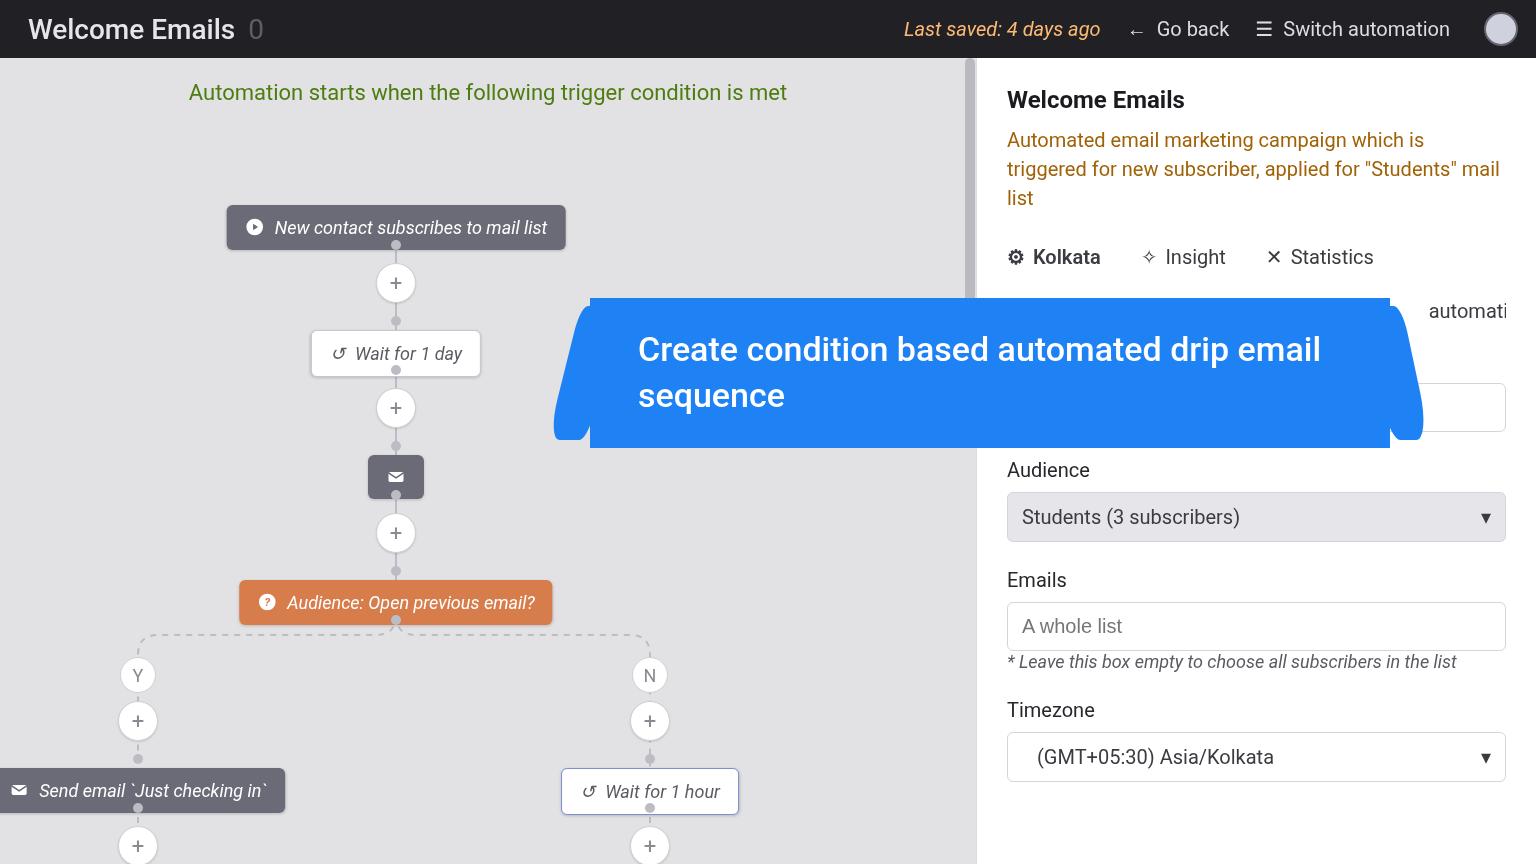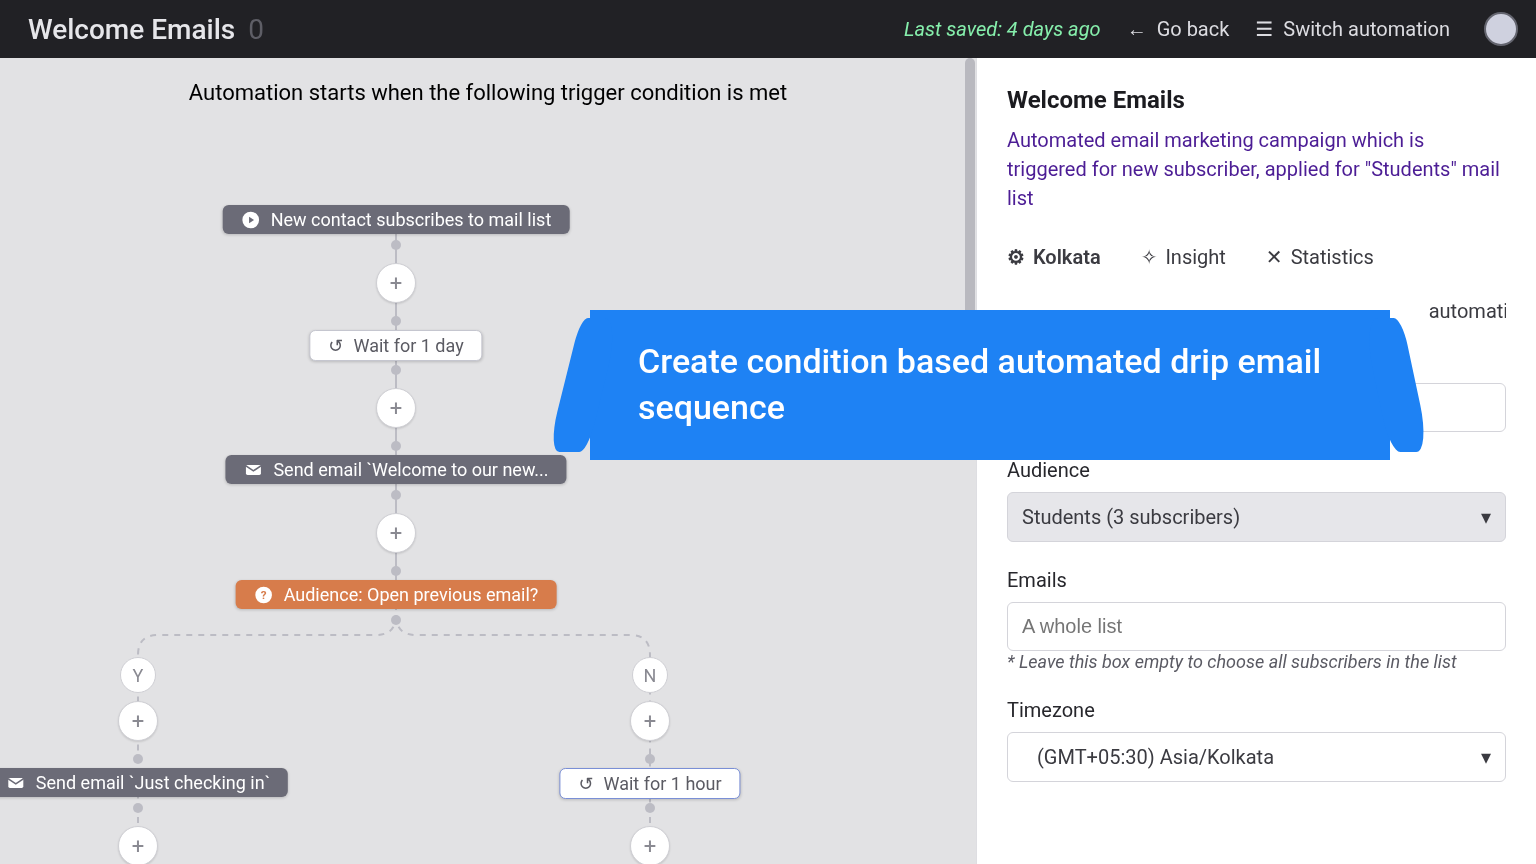--- a/index.html
+++ b/index.html
@@ -4,43 +4,43 @@
 <style>
   * { box-sizing: border-box; margin: 0; padding: 0; }
   html, body { width: 1536px; height: 864px; font-family: -apple-system, BlinkMacSystemFont, "Segoe UI", Roboto, Arial, sans-serif; overflow: hidden; background: #e2e2e4; }
   .topbar {
     height: 58px; background: #212125; color: #e9e9ec; display: flex;
     align-items: center; padding: 0 18px 0 28px; justify-content: space-between;
   }
   .topbar .title { font-size: 28px; font-weight: 500; color: #e6e6ea; }
   .topbar .title .count { color: #5e5e66; margin-left: 6px; font-weight: 400; }
   .topbar .right { display: flex; align-items: center; gap: 26px; }
-  .topbar .saved { font-style: italic; color: #86efac; font-size: 20px; }
+  .topbar .saved { font-style: italic; color: #fdba74; font-size: 20px; }
   .topbar .link { color: #dcdce1; font-size: 20px; display: flex; align-items: center; gap: 10px; cursor: pointer; }
   .avatar { width: 34px; height: 34px; border-radius: 50%; background: #cfd1df; border: 2px solid #64656f; margin-left: 8px; }
 
   .body { display: flex; height: calc(100% - 58px); }
   .canvas-wrap { flex: 1 1 auto; position: relative; overflow: hidden; }
-  .canvas-instr { text-align: center; color: #000000; font-size: 22px; margin-top: 22px; }
+  .canvas-instr { text-align: center; color: #4d7c0f; font-size: 22px; margin-top: 22px; }
   .canvas { position: relative; height: 100%; }
 
-  .node { position: absolute; transform: translateX(-50%); border-radius: 6px; padding: 4px 18px; font-size: 18px; display: flex; align-items: center; gap: 10px; box-shadow: 0 1px 3px rgba(0,0,0,.18); white-space: nowrap; }
+  .node { position: absolute; transform: translateX(-50%); border-radius: 6px; padding: 12px 18px; font-size: 18px; display: flex; gap: 10px; box-shadow: 0 1px 3px rgba(0,0,0,.18); white-space: nowrap; font-style: italic; }
   .node.gray   { background: #6b6b77; color: #fff; }
   .node.white  { background: #fff; color: #5b5b63; border: 1px solid #c5c6cf; }
   .node.whiteb { background: #fff; color: #5b5b63; border: 1px solid #7a8fd6; }
   .node.orange { background: #d77c4b; color: #fff; }
 
   .plus { position: absolute; transform: translate(-50%, -50%); width: 40px; height: 40px; border-radius: 50%; background: #fff; border: 1px solid #cfcfd4; display:flex; align-items:center; justify-content:center; color:#8a8a92; font-size:22px; box-shadow: 0 1px 2px rgba(0,0,0,.12); cursor:pointer; }
   .dot  { position: absolute; transform: translate(-50%, -50%); width: 10px; height: 10px; border-radius:50%; background:#bcbcc4; }
   .yn { position:absolute; transform:translate(-50%,-50%); width:36px; height:36px; border-radius:50%; background:#fff; border:1px solid #cfcfd4; display:flex; align-items:center; justify-content:center; color:#8a8a92; font-size:18px; }
   svg.dash { position:absolute; left:0; top:0; pointer-events:none; }
 
   .side { width: 560px; background: #fff; border-left: 1px solid #dedee2; padding: 28px 30px 20px 30px; overflow:hidden; position:relative; }
   .side h2 { font-size: 24px; font-weight: 700; color: #1b1b1f; margin-bottom: 12px; }
-  .side .desc { font-size: 20px; color: #4c1d95; line-height: 1.45; }
+  .side .desc { font-size: 20px; color: #a16207; line-height: 1.45; }
   .tabs { display:flex; gap: 40px; margin-top: 32px; color:#3b3b41; font-size:20px; }
   .tabs .tab { display:flex; align-items:center; gap:8px; cursor:pointer; padding-bottom:8px; }
   .tabs .tab.active { font-weight:600; }
   .setdesc { margin-top: 22px; color:#3b3b41; font-size:20px; white-space: nowrap; overflow: hidden; }
   .field-lbl { margin-top: 26px; font-size: 20px; font-weight:400; color:#27272c; }
   .input, .select { width: 100%; border:1px solid #d4d4da; border-radius:6px; padding:12px 14px; font-size:20px; color:#3b3b41; margin-top:10px; background:#fff; }
   .select { display:flex; justify-content:space-between; align-items:flex-start; background:#e6e6ea; cursor:pointer; }
   .select.white { background:#fff;padding-left:29px; }
   .placeholder { color:#404040; }
   .hint { font-style: italic; color:#5a5a63; font-size:18px; }
@@ -111,21 +111,20 @@
       </div>
       <div class="dot" style="left:396px; top:265px;"></div>
       <div class="plus" style="left:396px; top:303px;">+</div>
       <div class="dot" style="left:396px; top:341px;"></div>
 
       <div class="node gray" style="left:396px; top:350px;">
         <svg class="ico" viewBox="0 0 24 24">
             <rect x="3" y="6" width="18" height="12" rx="2" fill="#fff"></rect>
             <path d="M3 7l9 6 9-6" stroke="#6b6b77" stroke-width="2" fill="none"></path>
           </svg>
-        <span>Send email `Welcome to our new...</span>
       </div>
       <div class="dot" style="left:396px; top:390px;"></div>
       <div class="plus" style="left:396px; top:428px;">+</div>
       <div class="dot" style="left:396px; top:466px;"></div>
 
       <div class="node orange" style="left:396px; top:475px;">
         <svg class="ico" viewBox="0 0 24 24">
             <circle cx="12" cy="12" r="10" fill="#fff"></circle>
             <text x="12" y="17" text-anchor="middle" font-size="14" fill="#d77c4b" font-weight="700">?</text>
           </svg>
@@ -197,15 +196,15 @@
     <div class="hint">* Leave this box empty to choose all subscribers in the list</div>
 
     <div class="field-lbl">Timezone</div>
     <div class="select white">
       <span>(GMT+05:30) Asia/Kolkata</span>
       <span>▾</span>
     </div>
   </div>
 </div>
 
-<div class="brush" style="left:590px; top:310px; width:800px; height:150px;">
+<div class="brush" style="left:590px; top:298px; width:800px; height:150px;">
   <span>Create condition based automated drip email sequence</span>
 </div>
 
 </body></html>

